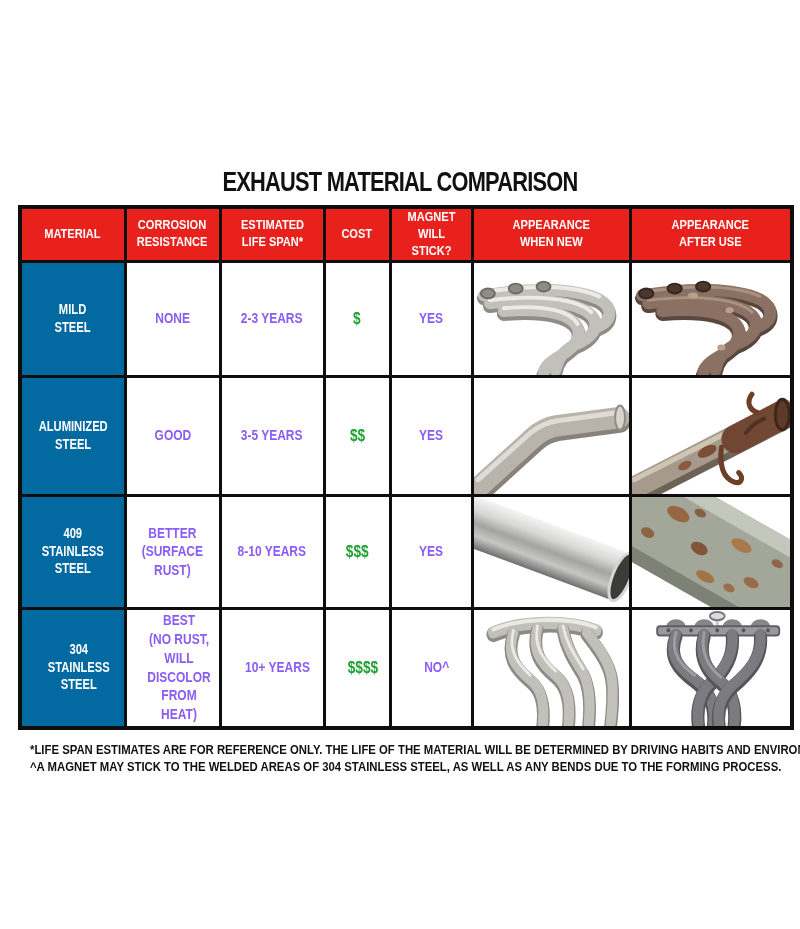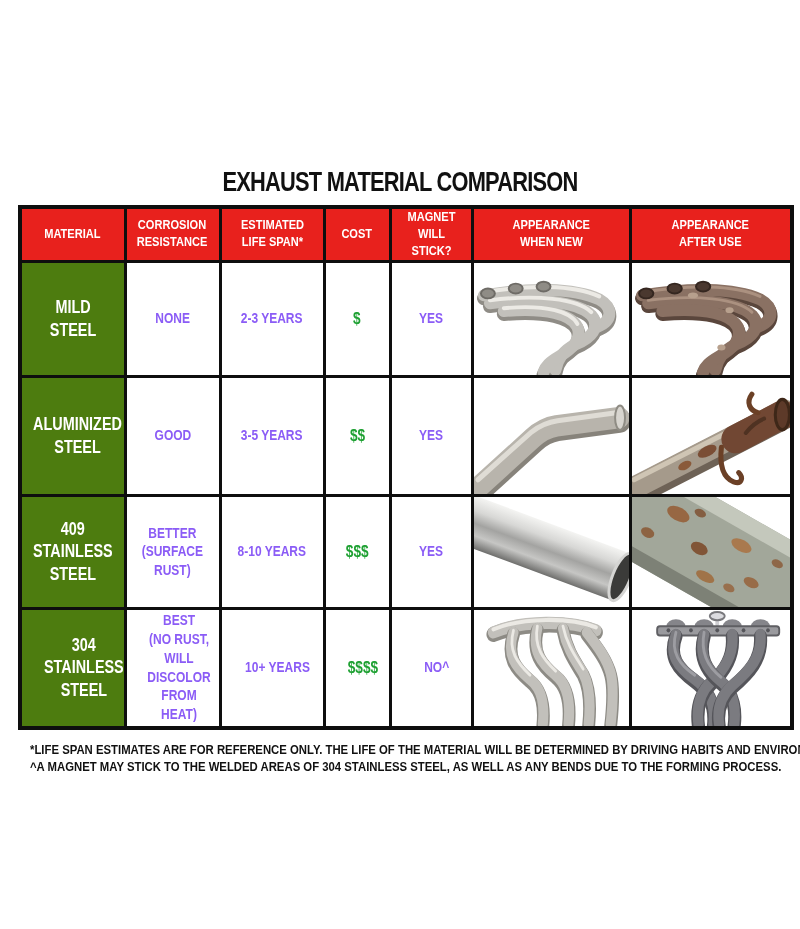--- a/index.html
+++ b/index.html
@@ -39,23 +39,23 @@
     height:46px;
     font-size:13.5px;
     line-height:1.15;
   }
   td{height:112px;font-size:15px;font-weight:bold;color:#8b5cf6;}
   tr.r1 td{height:112px;}
   tr.r2 td{height:116px;}
   tr.r3 td{height:110px;margin-top:8px;}
   tr.r4 td{height:116px;padding-left:12px;}
   td.mat{
-    background:#4d7c0f;
+    background:#0369a1;
     color:#ffffff;
-    font-size:18px;
+    font-size:14px;
     line-height:1.25;
   }
   td.cost{color:#1fa133;font-size:17px;}
   td.photo{padding:0;background:#fff;}
   td.photo svg{display:block;width:100%;height:100%;}
   .cx{
     display:inline-block;
     transform:scaleX(.8);
     transform-origin:center center;
     white-space:pre-line;

